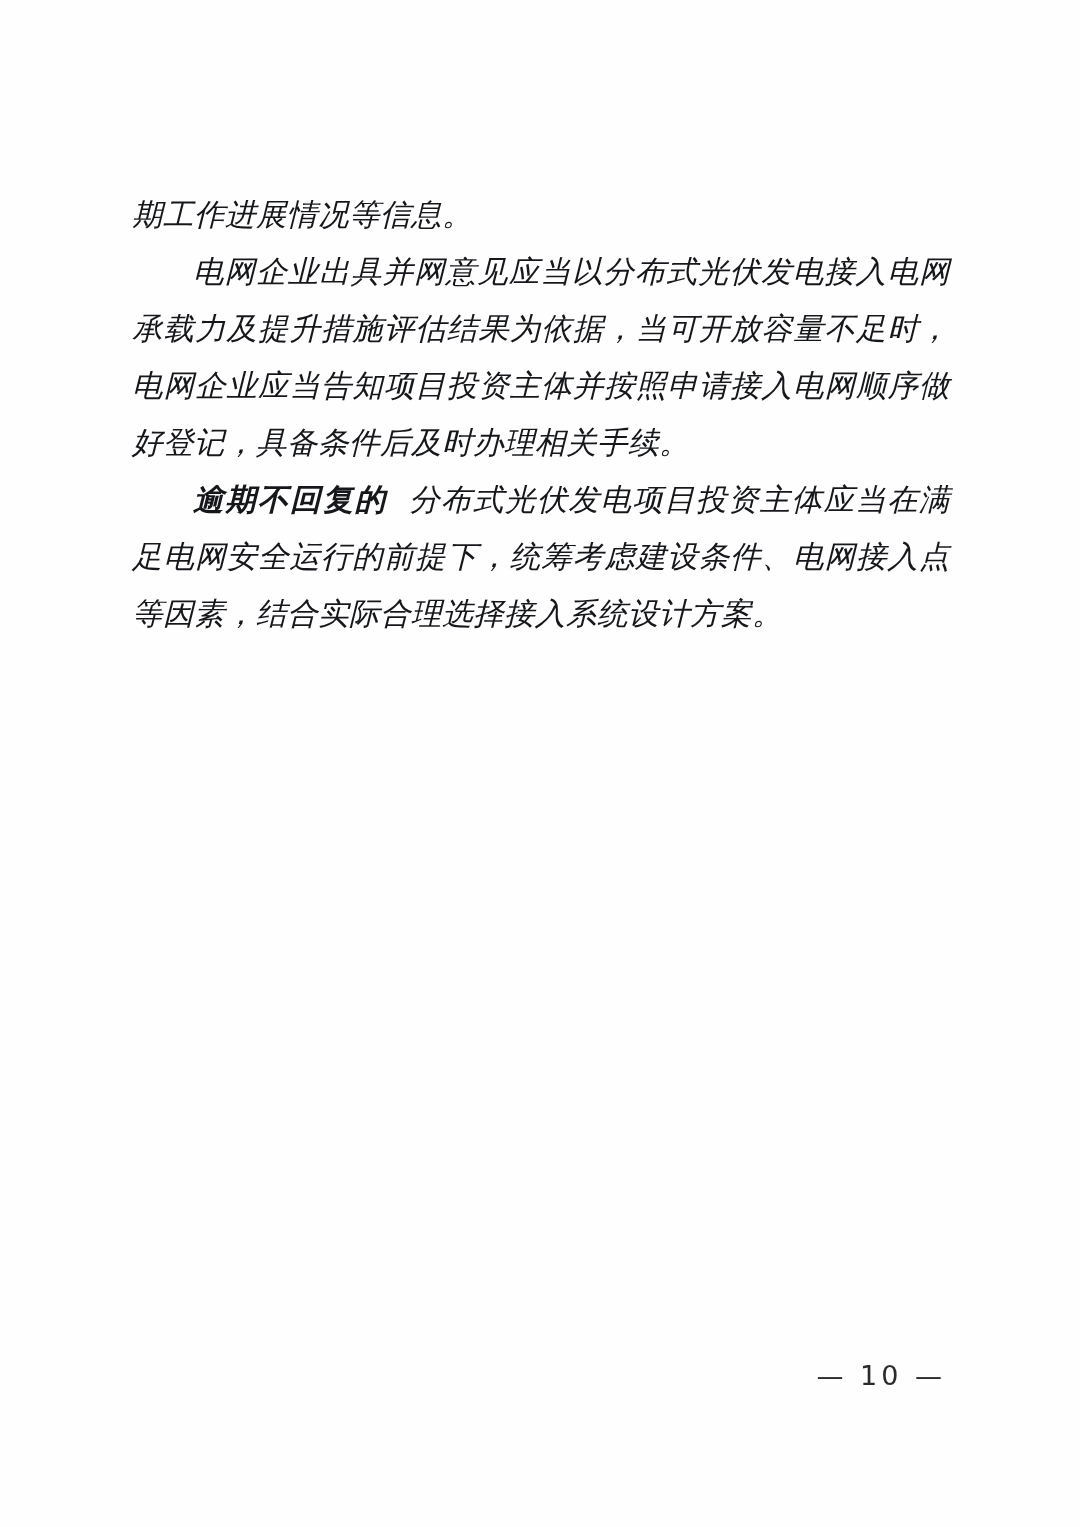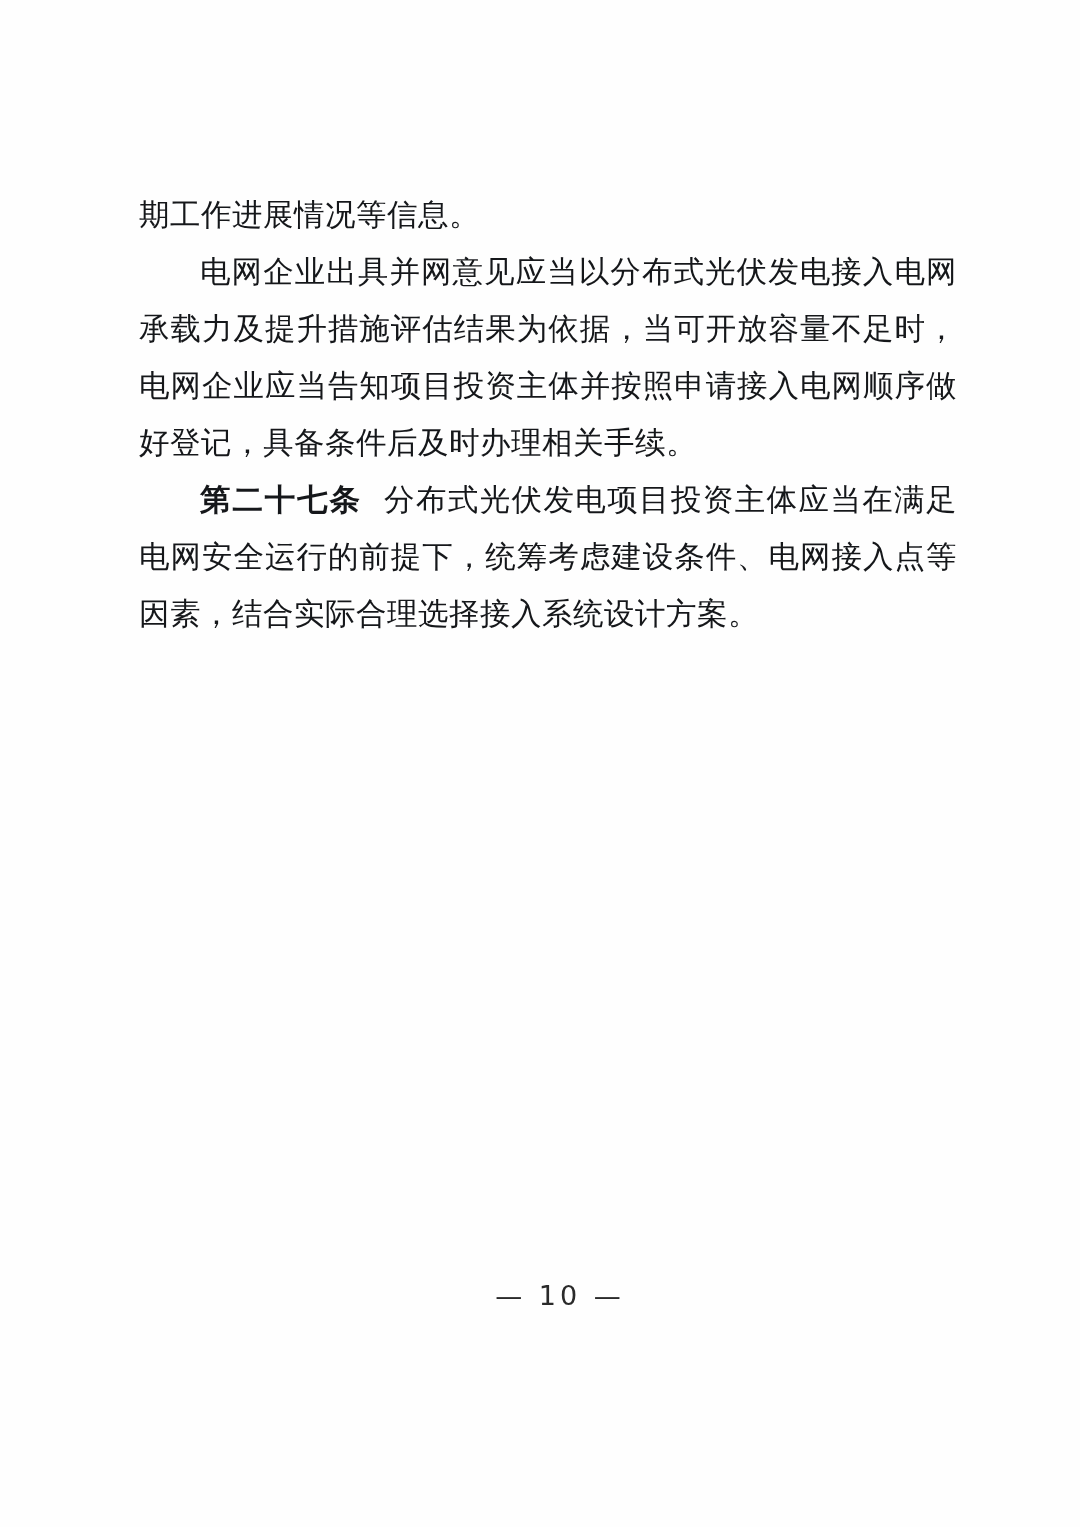--- a/index.html
+++ b/index.html
@@ -18,46 +18,47 @@
   .page {
     position: absolute;
     left: 0;
     top: 0;
     width: 1080px;
     height: 1527px;
     background: #fefefe;
   }
   .content {
     position: absolute;
-    left: 139px;
+    left: 132px;
     top: 186px;
     width: 818px;
+    font-style: italic;
   }
   .para {
     font-size: 30.5px;
     line-height: 57px;
     letter-spacing: 0.5px;
     text-align: justify;
     text-justify: inter-ideograph;
     margin: 0;
     color: #15171a;
   }
   .indent {
     text-indent: 61px;
   }
   .article-head {
     font-weight: bold;
     letter-spacing: 1px;
   }
   .footer {
     position: absolute;
     left: 128px;
-    top: 1280px;
+    top: 1360px;
     width: 818px;
-    text-align: center;
+    text-align: right;
     font-size: 27px;
     color: #2a2a2a;
     letter-spacing: 4px;
   }
   .footer-inner {
     display: inline-block;
     padding-left: 46px;
   }
 </style>
 </head>
@@ -66,21 +67,21 @@
 <div class="page">
 
   <div class="content">
 
     <p class="para">期工作进展情况等信息。</p>
 
 
     <p class="para indent">电网企业出具并网意见应当以分布式光伏发电接入电网承载力及提升措施评估结果为依据，当可开放容量不足时，电网企业应当告知项目投资主体并按照申请接入电网顺序做好登记，具备条件后及时办理相关手续。</p>
 
     <p class="para indent">
-      <span class="article-head">第二十七条</span><span>&nbsp; </span><span>分布式光伏发电项目投资主体应当在满足电网安全运行的前提下，统筹考虑建设条件、电网接入点等因素，结合实际合理选择接入系统设计方案。</span>
+      <span class="article-head">逾期不回复的</span><span>&nbsp; </span><span>分布式光伏发电项目投资主体应当在满足电网安全运行的前提下，统筹考虑建设条件、电网接入点等因素，结合实际合理选择接入系统设计方案。</span>
     </p>
 
 
   </div>
 
   <div class="footer">
     <span class="footer-inner">— 10 —</span>
   </div>
 
 </div>

